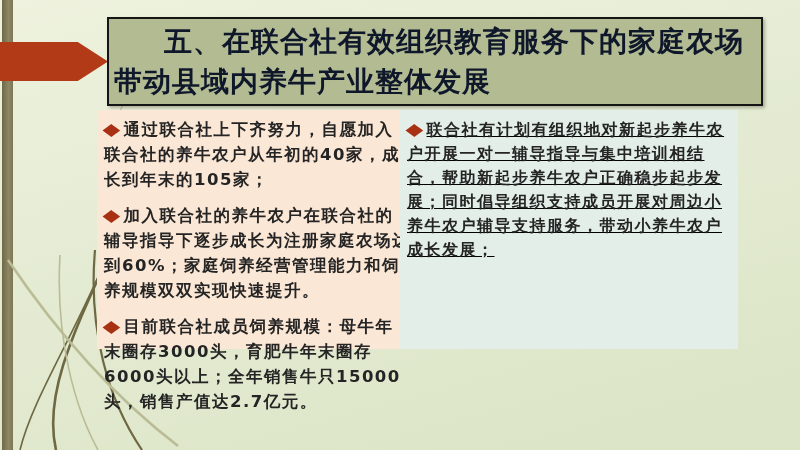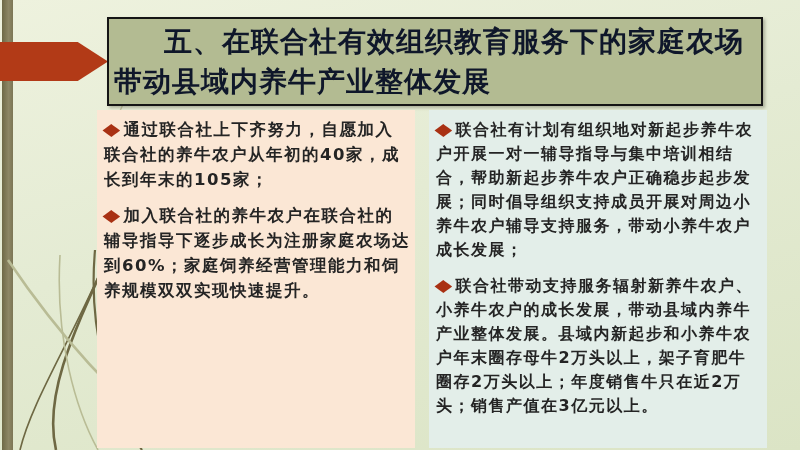--- a/index.html
+++ b/index.html
@@ -32,25 +32,25 @@
     padding:3px 5px 0 5px;
   }
   .title-line{
     margin:0;font-family:"DejaVu Serif","Liberation Serif",serif;
     font-weight:bold;color:#0f172a;font-size:28px;line-height:40px;
     letter-spacing:1px;white-space:nowrap;
   }
   .title-line.first{padding-left:50px;}
   
   .panel{
-    position:absolute;top:110px;height:338px;box-sizing:border-box;
+    position:absolute;top:110px;height:239px;box-sizing:border-box;
     padding:7px 4px 0 7px;
   }
   .panel.left{left:97px;width:318px;background:#fbe7d5;}
-  .panel.right{left:429px;width:338px;background:#e3eee9;}
+  .panel.right{left:400px;width:338px;background:#e3eee9;text-decoration:underline;}
   .bullet{
     margin:0 0 11px 0;
     font-weight:bold;color:#242424;
     font-size:16.5px;letter-spacing:1.5px;text-align:left;
   }
   .panel.left .bullet{line-height:25px;}
   .panel.right .bullet{line-height:24px;font-size:16px;}
   .diamond{
     color:#a93113;font-size:17px;
     display:inline-block;transform:scaleX(1.35);
@@ -76,20 +76,20 @@
   <div class="arrow"></div>
 
   <div class="title-box">
     <p class="title-line first">五、在联合社有效组织教育服务下的家庭农场</p>
     <p class="title-line">带动县域内养牛产业整体发展</p>
   </div>
 
   <div class="panel left">
     <p class="bullet"><span class="diamond">◆</span><span>通过联合社上下齐努力，自愿加入联合社的养牛农户从年初的40家，成长到年末的105家；</span></p>
     <p class="bullet"><span class="diamond">◆</span><span>加入联合社的养牛农户在联合社的辅导指导下逐步成长为注册家庭农场达到60%；家庭饲养经营管理能力和饲养规模双双实现快速提升。</span></p>
+    <p class="bullet"><span class="diamond">◆</span><span>目前联合社成员饲养规模：母牛年末圈存3000头，育肥牛年末圈存6000头以上；全年销售牛只15000头，销售产值达2.7亿元。</span></p>
   </div>
 
   <div class="panel right">
     <p class="bullet"><span class="diamond">◆</span><span>联合社有计划有组织地对新起步养牛农户开展一对一辅导指导与集中培训相结合，帮助新起步养牛农户正确稳步起步发展；同时倡导组织支持成员开展对周边小养牛农户辅导支持服务，带动小养牛农户成长发展；</span></p>
-    <p class="bullet"><span class="diamond">◆</span><span>联合社带动支持服务辐射新养牛农户、小养牛农户的成长发展，带动县域内养牛产业整体发展。县域内新起步和小养牛农户年末圈存母牛2万头以上，架子育肥牛圈存2万头以上；年度销售牛只在近2万头；销售产值在3亿元以上。</span></p>
   </div>
 
 </div>
 
 </body></html>

